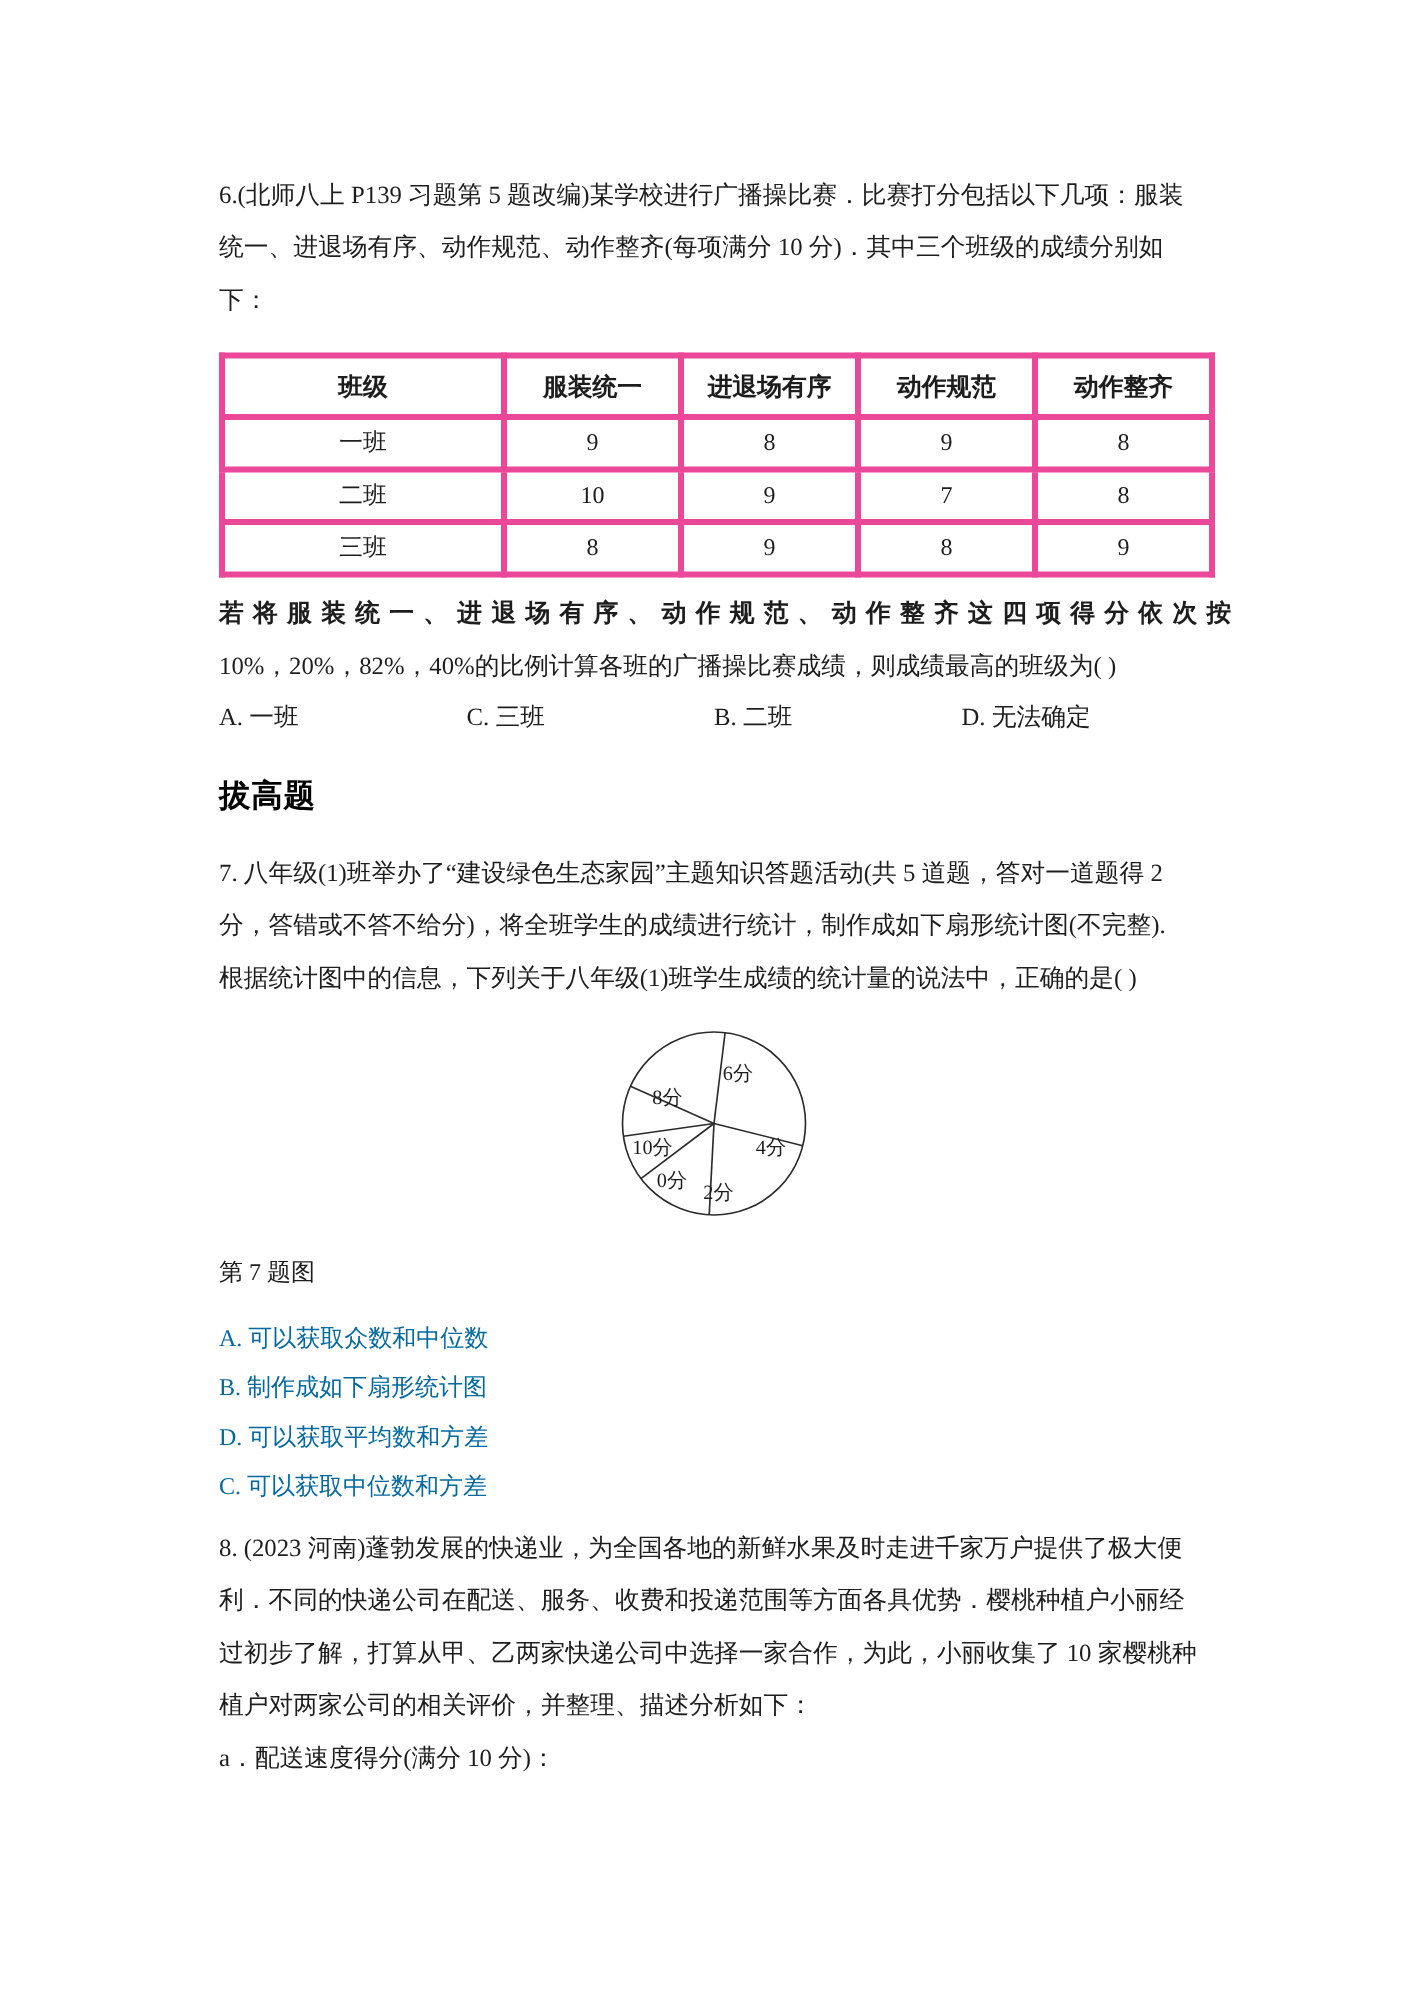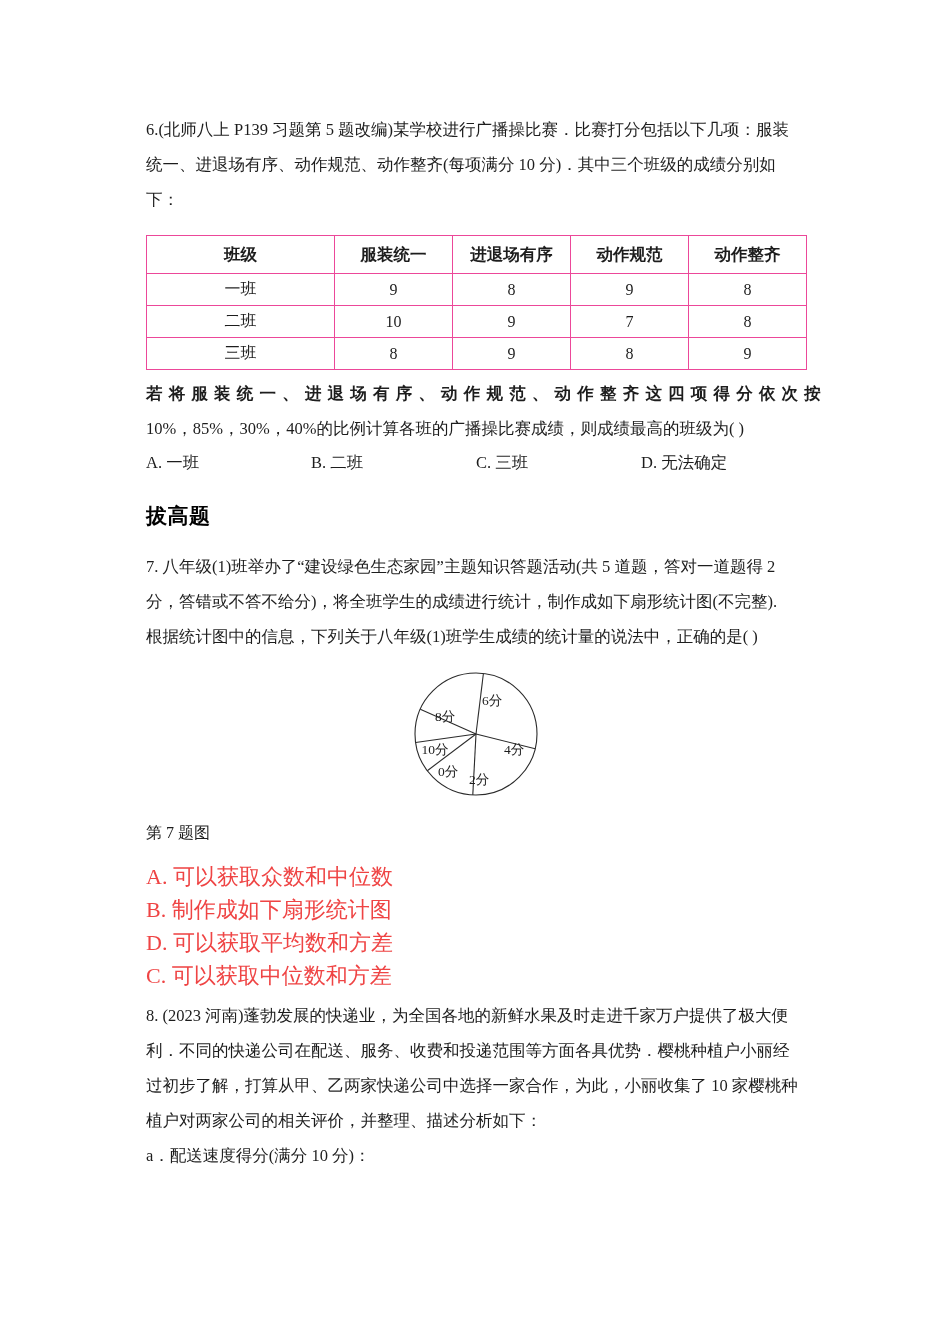--- a/index.html
+++ b/index.html
@@ -55,21 +55,21 @@
 
   
   .score-table {
     border-collapse: collapse;
     width: 660px;
     table-layout: fixed;
     font-size: 16px;
   }
   .score-table th,
   .score-table td {
-    border: 1px solid #ec4899;
+    border: 4px solid #ec4899;
     text-align: center;
     height: 31px;
     padding: 0;
     font-weight: normal;
     color: #1d1d1d;
   }
   .score-table thead th {
     font-weight: bold;
     height: 37px;
     font-size: 16.5px;
@@ -95,24 +95,24 @@
   .choice-row {
     font-size: 16.5px;
     line-height: 33px;
     margin: 0;
     display: flex;
     color: #1d1d1d;
   }
   .choice-row .opt { width: 165px; flex: none; }
 
   .choice-line {
-    font-size: 22px;
+    font-size: 16px;
     line-height: 33px;
     margin: 0;
-    color: #ef4444;
+    color: #0369a1;
   }
 
   
   .figure-wrap {
     width: 660px;
     text-align: center;
   }
   .pie-caption {
     font-size: 16px;
     line-height: 26px;
@@ -185,34 +185,34 @@
             <td>9</td>
             <td>8</td>
             <td>9</td>
           </tr>
         </tbody>
       </table>
 
       <div class="sp-6"></div>
 
       <p class="spread">若将服装统一、进退场有序、动作规范、动作整齐这四项得分依次按</p>
-      <p class="para para-indent-none">10%，85%，30%，40%的比例计算各班的广播操比赛成绩，则成绩最高的班级为(      )</p>
+      <p class="para para-indent-none">10%，20%，82%，40%的比例计算各班的广播操比赛成绩，则成绩最高的班级为(      )</p>
 
       <div class="choice-row">
         <span class="opt">
           <span>A.</span>
           <span>一班</span>
         </span>
         <span class="opt">
+          <span>C.</span>
+          <span>三班</span>
+        </span>
+        <span class="opt">
           <span>B.</span>
           <span>二班</span>
-        </span>
-        <span class="opt">
-          <span>C.</span>
-          <span>三班</span>
         </span>
         <span class="opt">
           <span>D.</span>
           <span>无法确定</span>
         </span>
       </div>
     </div>
 
     <div class="sp-22"></div>
 

